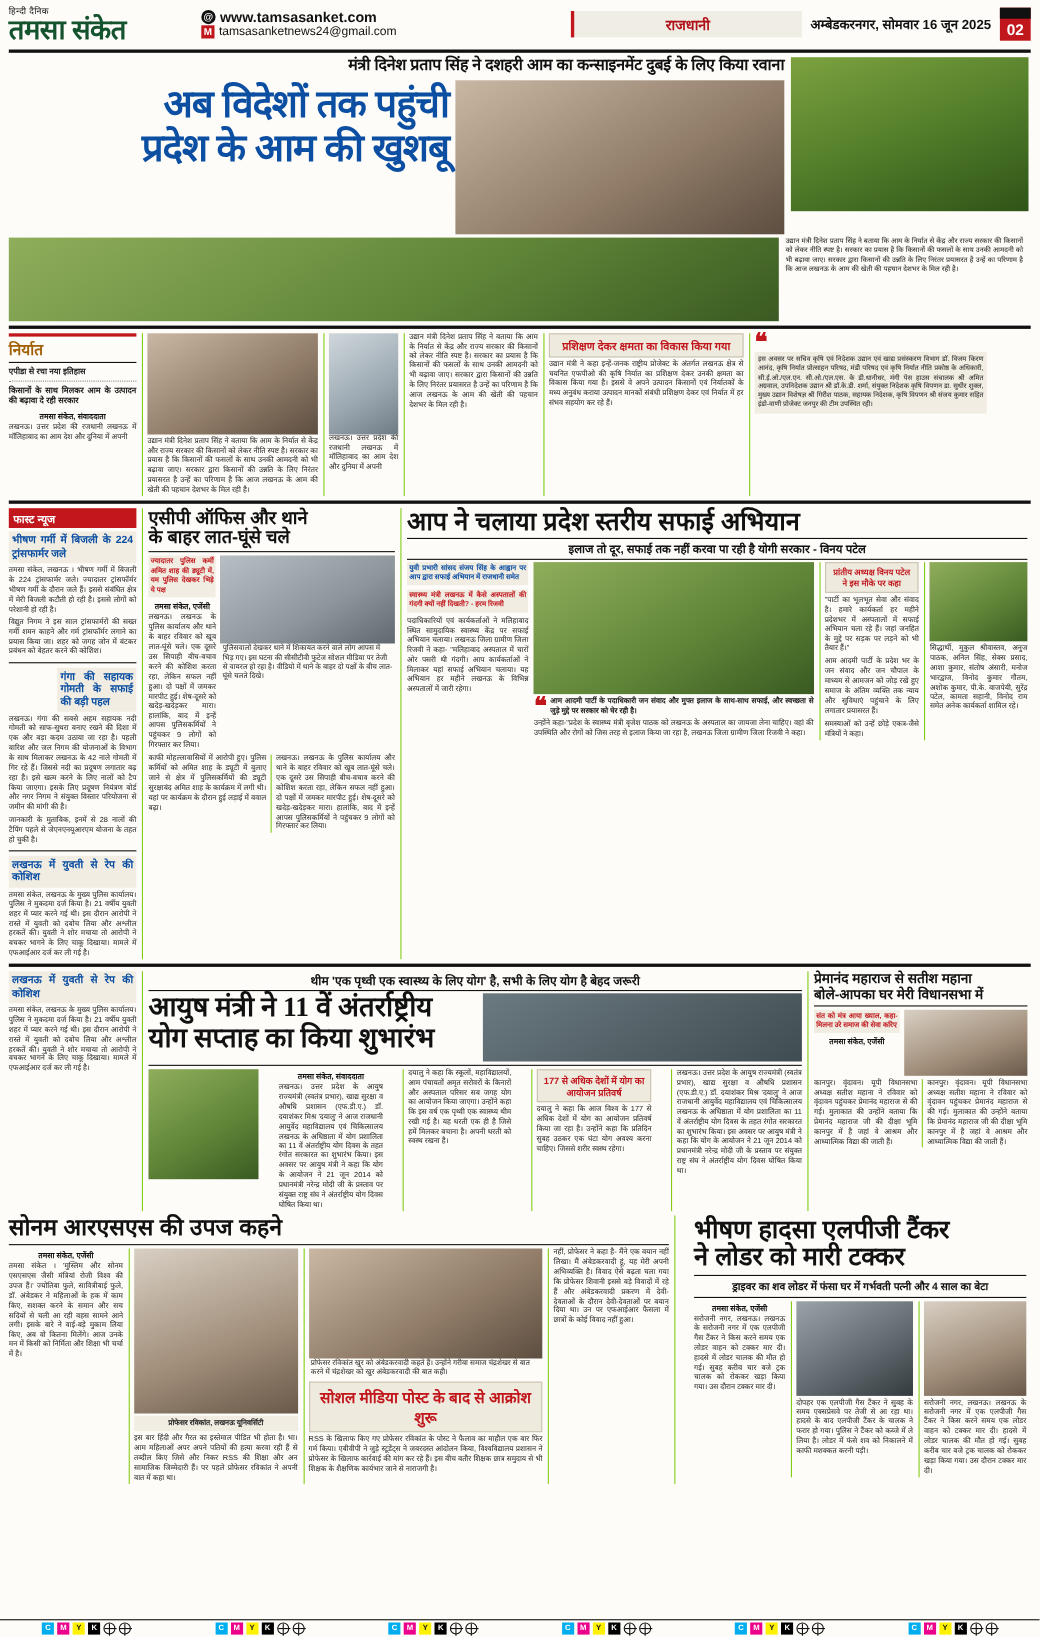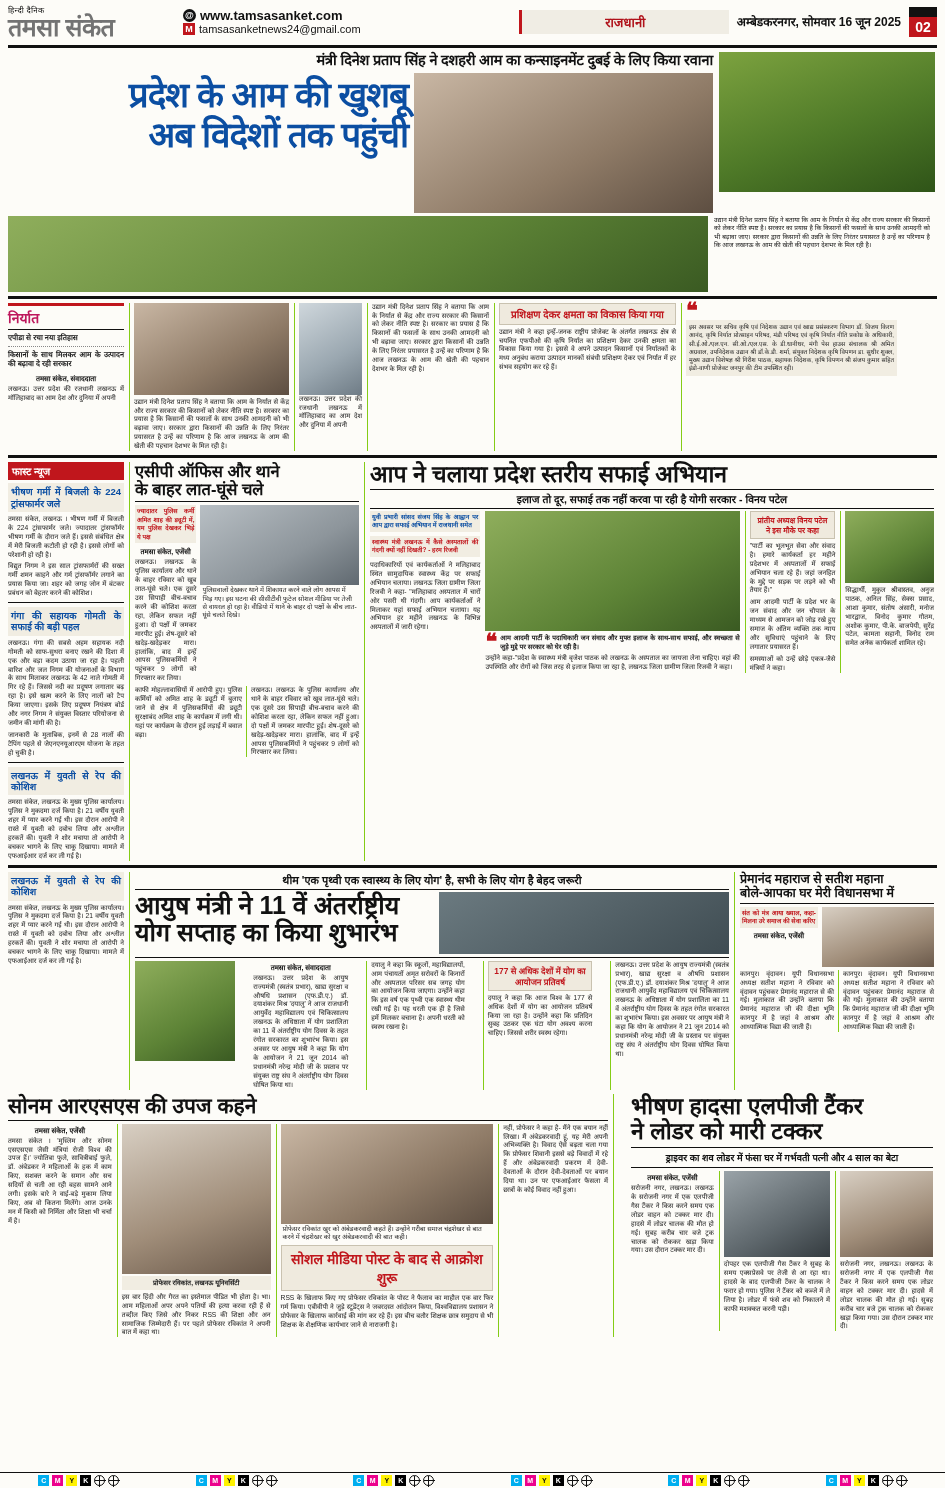--- a/index.html
+++ b/index.html
@@ -11,21 +11,21 @@
     color: #111;
     overflow: hidden;
     position: relative;
   }
   .page { width:945px; height:1488px; position:relative; padding:0 8px; }
 
   
   .masthead { display:flex; align-items:center; height:48px; border-bottom:3px solid #111; padding-bottom:2px; }
   .mh-left { width:165px; }
   .mh-left .kicker { font-size:8px; color:#111; letter-spacing:.3px; }
-  .mh-left .logo { font-size:25px; font-weight:bold; color:#737373; line-height:1; letter-spacing:-.5px; }
+  .mh-left .logo { font-size:25px; font-weight:bold; color:#14532d; line-height:1; letter-spacing:-.5px; }
   .mh-mid { flex:1; display:flex; flex-direction:column; justify-content:center; padding-left:10px; }
   .mh-site { font-size:13px; font-weight:bold; color:#111; display:flex; align-items:center; gap:4px;}
   .mh-mail { font-size:11px; color:#111; display:flex; align-items:center; gap:4px;}
   .globe-icon { width:13px; height:13px; border-radius:50%; background:#111; color:#fff; font-size:9px; line-height:13px; text-align:center; display:inline-block;}
   .m-icon { width:12px; height:12px; background:#c0161c; color:#fff; font-size:9px; font-weight:bold; line-height:12px; text-align:center; display:inline-block;}
   .mh-center-band { width:210px; background:#f0ede4; text-align:center; font-size:13px; font-weight:bold; color:#b0121a; padding:3px 0; border-left:3px solid #c0161c;}
   .mh-right { text-align:right; display:flex; align-items:center; gap:8px; padding-left:8px;}
   .mh-date { font-size:12px; font-weight:bold; }
   .mh-date .city { color:#111; }
   .pagebox { width:28px; height:30px; background:#c0161c; color:#fff; text-align:center; }
@@ -52,21 +52,21 @@
   .ph-mango { background:linear-gradient(160deg,#7ca23f,#4f7a28 55%,#2f5418); }
   .ph-people { background:linear-gradient(150deg,#c9b7a4,#8e7a66 60%,#5d4e41); }
   .ph-room { background:linear-gradient(150deg,#cfd7dc,#9aa7b0 60%,#6f7c86); }
   .ph-street { background:linear-gradient(150deg,#b8bfc4,#8d959b 60%,#606970); }
   .ph-green { background:linear-gradient(150deg,#8fae5c,#5d8336 60%,#3a5a22); }
   .ph-dark { background:linear-gradient(150deg,#6b7a80,#3f4c52); }
   .ph-portrait { background:linear-gradient(160deg,#d8cfc3,#a08d79 60%,#6a594a); }
   .ph-crash { background:linear-gradient(150deg,#9aa3a8,#5e676c 60%,#343b3f); }
 
   .band { background:#f1ede2; }
-  .redtxt { color:#be185d; }
+  .redtxt { color:#a16207; }
 
   .sec-title { font-size:8px; font-weight:bold; }
 
   
   .boxhead { background:#efeade; border:1px solid #c9c2b0; padding:3px 4px; }
   .boxhead .t { color:#c0161c; font-weight:bold; font-size:10px; text-align:center; }
 
   .quote-mark { color:#c0161c; font-size:22px; font-weight:bold; line-height:.7; }
 
   
@@ -108,22 +108,22 @@
         <div class="num">02</div>
       </div>
     </div>
   </div>
 
   <div class="lead">
     <div class="lead-left">
       <div class="lead-kicker">मंत्री दिनेश प्रताप सिंह ने दशहरी आम का कन्साइनमेंट दुबई के लिए किया रवाना</div>
       <div style="display:flex; gap:6px; margin-top:4px;">
         <div style="width:400px;">
+          <div class="lead-head">अब विदेशों तक पहुंची</div>
           <div class="lead-head">प्रदेश के आम की खुशबू</div>
-          <div class="lead-head">अब विदेशों तक पहुंची</div>
         </div>
         <div class="photo ph-people" style="width:299px;height:140px;"></div>
       </div>
     </div>
     <div class="lead-right">
       <div class="photo ph-mango" style="height:140px;"></div>
     </div>
   </div>
 
   <div style="display:flex; gap:6px; margin-top:3px;">
@@ -182,21 +182,21 @@
   <div style="display:flex; gap:5px; margin-top:4px;">
 
     <div style="width:116px;">
       <div style="background:#c0161c; color:#fff; font-size:10px; font-weight:bold; padding:2px 4px;">फास्ट न्यूज</div>
       <div class="band" style="padding:3px; margin-top:3px;">
         <div class="body-txt" style="font-weight:bold;font-size:9.5px;line-height:1.2;color:#0b4ea2;">भीषण गर्मी में बिजली के 224 ट्रांसफार्मर जले</div>
       </div>
       <div class="body-txt" style="margin-top:3px;">तमसा संकेत, लखनऊ । भीषण गर्मी में बिजली के 224 ट्रांसफार्मर जले। ज्यादातर ट्रांसफॉर्मर भीषण गर्मी के दौरान जले हैं। इससे संबंधित क्षेत्र में मेरी बिजली कटौती हो रही है। इससे लोगों को परेशानी हो रही है।</div>
       <div class="body-txt" style="margin-top:3px;">विद्युत निगम ने इस साल ट्रांसफार्मरों की सख्त गर्मी शमन काहने और गर्म ट्रांसफॉर्मर लगाने का प्रयास किया जा। शहर को जगह जोन में बंटकर प्रबंधन को बेहतर करने की कोशिश।</div>
       <div class="rule" style="margin:4px 0;"></div>
-      <div class="band" style="padding:3px;">
+      <div class="band" style="padding:3px;margin-left:44px;">
         <div class="body-txt" style="font-weight:bold;font-size:9.5px;line-height:1.2;color:#0b4ea2;">गंगा की सहायक गोमती के सफाई की बड़ी पहल</div>
       </div>
       <div class="body-txt" style="margin-top:3px;">लखनऊ। गंगा की सबसे अहम सहायक नदी गोमती को साफ-सुथरा बनाए रखने की दिशा में एक और बड़ा कदम उठाया जा रहा है। पहली बारिश और जल निगम की योजनाओं के विभाग के साथ मिलाकर लखनऊ के 42 नाले गोमती में गिर रहे हैं। जिससे नदी का प्रदूषण लगातार बढ़ रहा है। इसे खत्म करने के लिए नालों को टैप किया जाएगा। इसके लिए प्रदूषण नियंत्रण बोर्ड और नगर निगम ने संयुक्त विस्तार परियोजना से जमीन की मांगी की है।</div>
       <div class="body-txt" style="margin-top:3px;">जानकारी के मुताबिक, इनमें से 28 नालों की टैपिंग पहले से जेएनएनयूआरएम योजना के तहत हो चुकी है।</div>
       <div class="rule" style="margin:4px 0;"></div>
       <div class="band" style="padding:3px;">
         <div class="body-txt" style="font-weight:bold;font-size:9.5px;line-height:1.2;color:#0b4ea2;">लखनऊ में युवती से रेप की कोशिश</div>
       </div>
       <div class="body-txt" style="margin-top:3px;">तमसा संकेत, लखनऊ के मुख्य पुलिस कार्यालय। पुलिस ने मुकदमा दर्ज किया है। 21 वर्षीय युवती शहर में प्यार करने गई थी। इस दौरान आरोपी ने रास्ते में युवती को दबोच लिया और अश्लील हरकतें की। युवती ने शोर मचाया तो आरोपी ने बचकर भागने के लिए चाकू दिखाया। मामले में एफआईआर दर्ज कर ली गई है।</div>
     </div>
@@ -277,21 +277,21 @@
     <div style="width:116px;">
       <div class="band" style="padding:3px;">
         <div class="body-txt" style="font-weight:bold;font-size:9.5px;line-height:1.2;color:#0b4ea2;">लखनऊ में युवती से रेप की कोशिश</div>
       </div>
       <div class="body-txt" style="margin-top:3px;">तमसा संकेत, लखनऊ के मुख्य पुलिस कार्यालय। पुलिस ने मुकदमा दर्ज किया है। 21 वर्षीय युवती शहर में प्यार करने गई थी। इस दौरान आरोपी ने रास्ते में युवती को दबोच लिया और अश्लील हरकतें की। युवती ने शोर मचाया तो आरोपी ने बचकर भागने के लिए चाकू दिखाया। मामले में एफआईआर दर्ज कर ली गई है।</div>
     </div>
 
     <div class="col-sep" style="width:600px; padding-left:5px;">
       <div style="font-size:11px;font-weight:bold;text-align:center;">थीम 'एक पृथ्वी एक स्वास्थ्य के लिए योग' है, सभी के लिए योग है बेहद जरूरी</div>
       <div class="rule" style="margin:2px 0;"></div>
-      <div style="display:flex; gap:5px;">
+      <div style="display:flex; gap:5px;font-family:Liberation Serif, serif;">
         <div style="width:300px;">
           <div style="font-size:25px;font-weight:bold;line-height:1.1;">आयुष मंत्री ने 11 वें अंतर्राष्ट्रीय</div>
           <div style="font-size:25px;font-weight:bold;line-height:1.1;">योग सप्ताह का किया शुभारंभ</div>
         </div>
         <div style="width:290px;">
           <div class="photo ph-dark" style="height:62px;"></div>
         </div>
       </div>
       <div class="rule" style="margin:3px 0;"></div>
       <div style="display:flex; gap:18px;">

